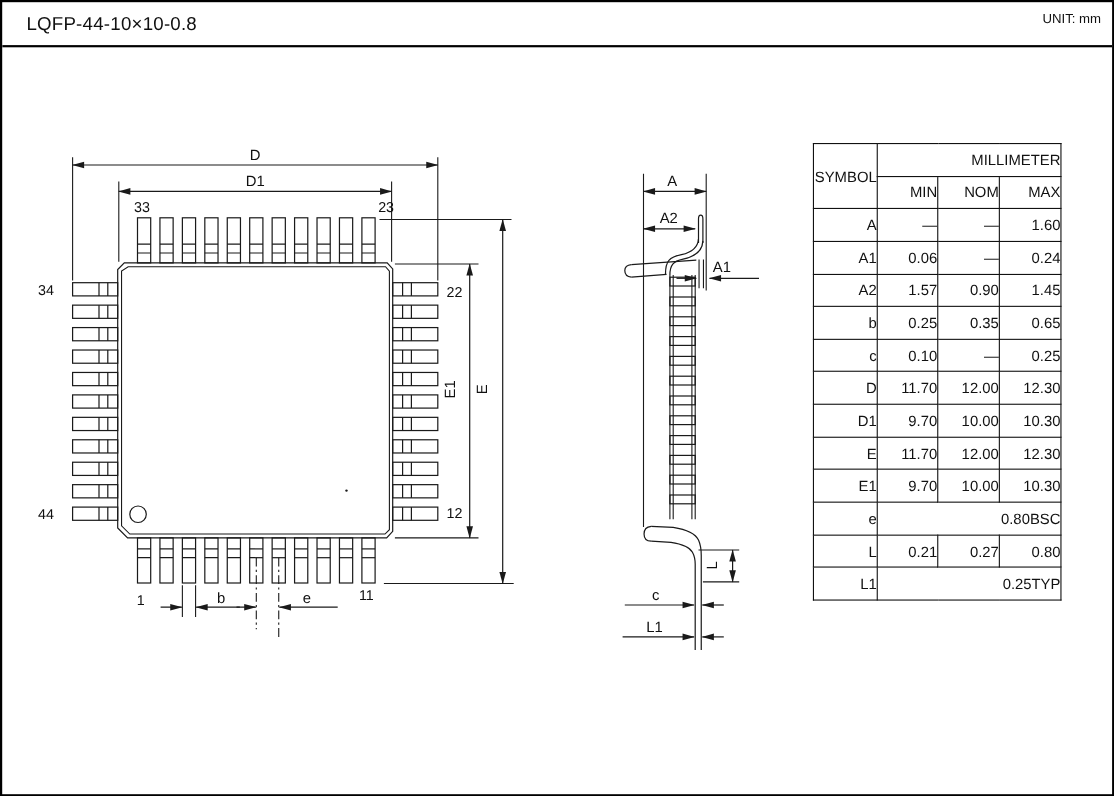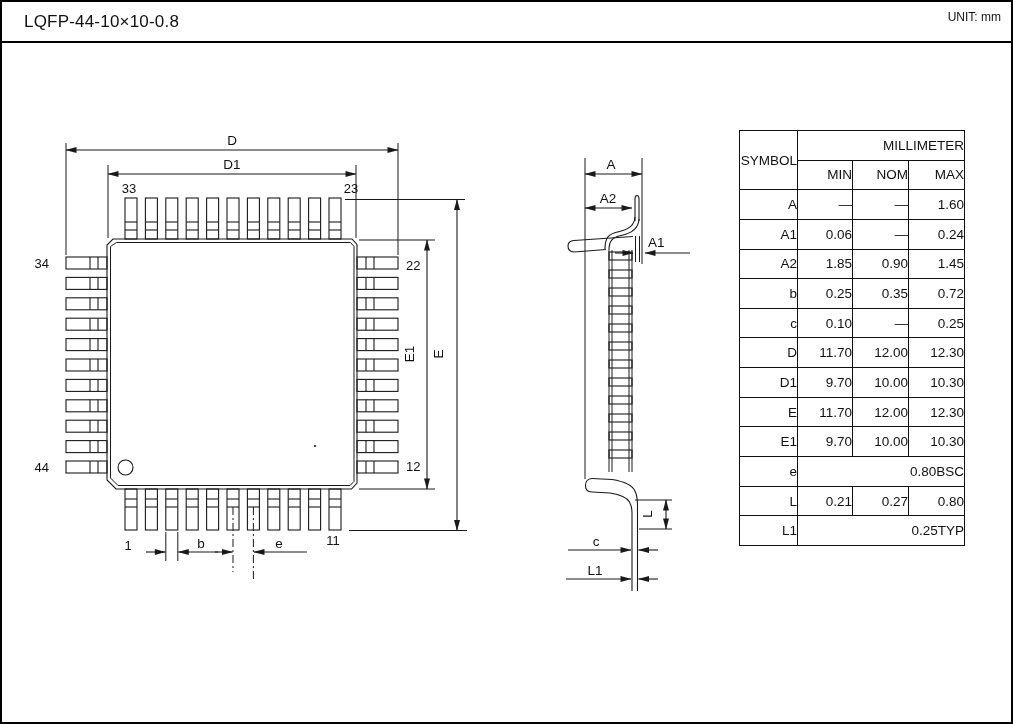--- a/index.html
+++ b/index.html
@@ -288,29 +288,29 @@
           <td>1.60</td>
         </tr>
       <tr>
           <td>A1</td>
           <td>0.06</td>
           <td>—</td>
           <td>0.24</td>
         </tr>
       <tr>
           <td>A2</td>
-          <td>1.85</td>
+          <td>1.57</td>
           <td>0.90</td>
           <td>1.45</td>
         </tr>
       <tr>
           <td>b</td>
           <td>0.25</td>
           <td>0.35</td>
-          <td>0.72</td>
+          <td>0.65</td>
         </tr>
       <tr>
           <td>c</td>
           <td>0.10</td>
           <td>—</td>
           <td>0.25</td>
         </tr>
       <tr>
           <td>D</td>
           <td>11.70</td>

